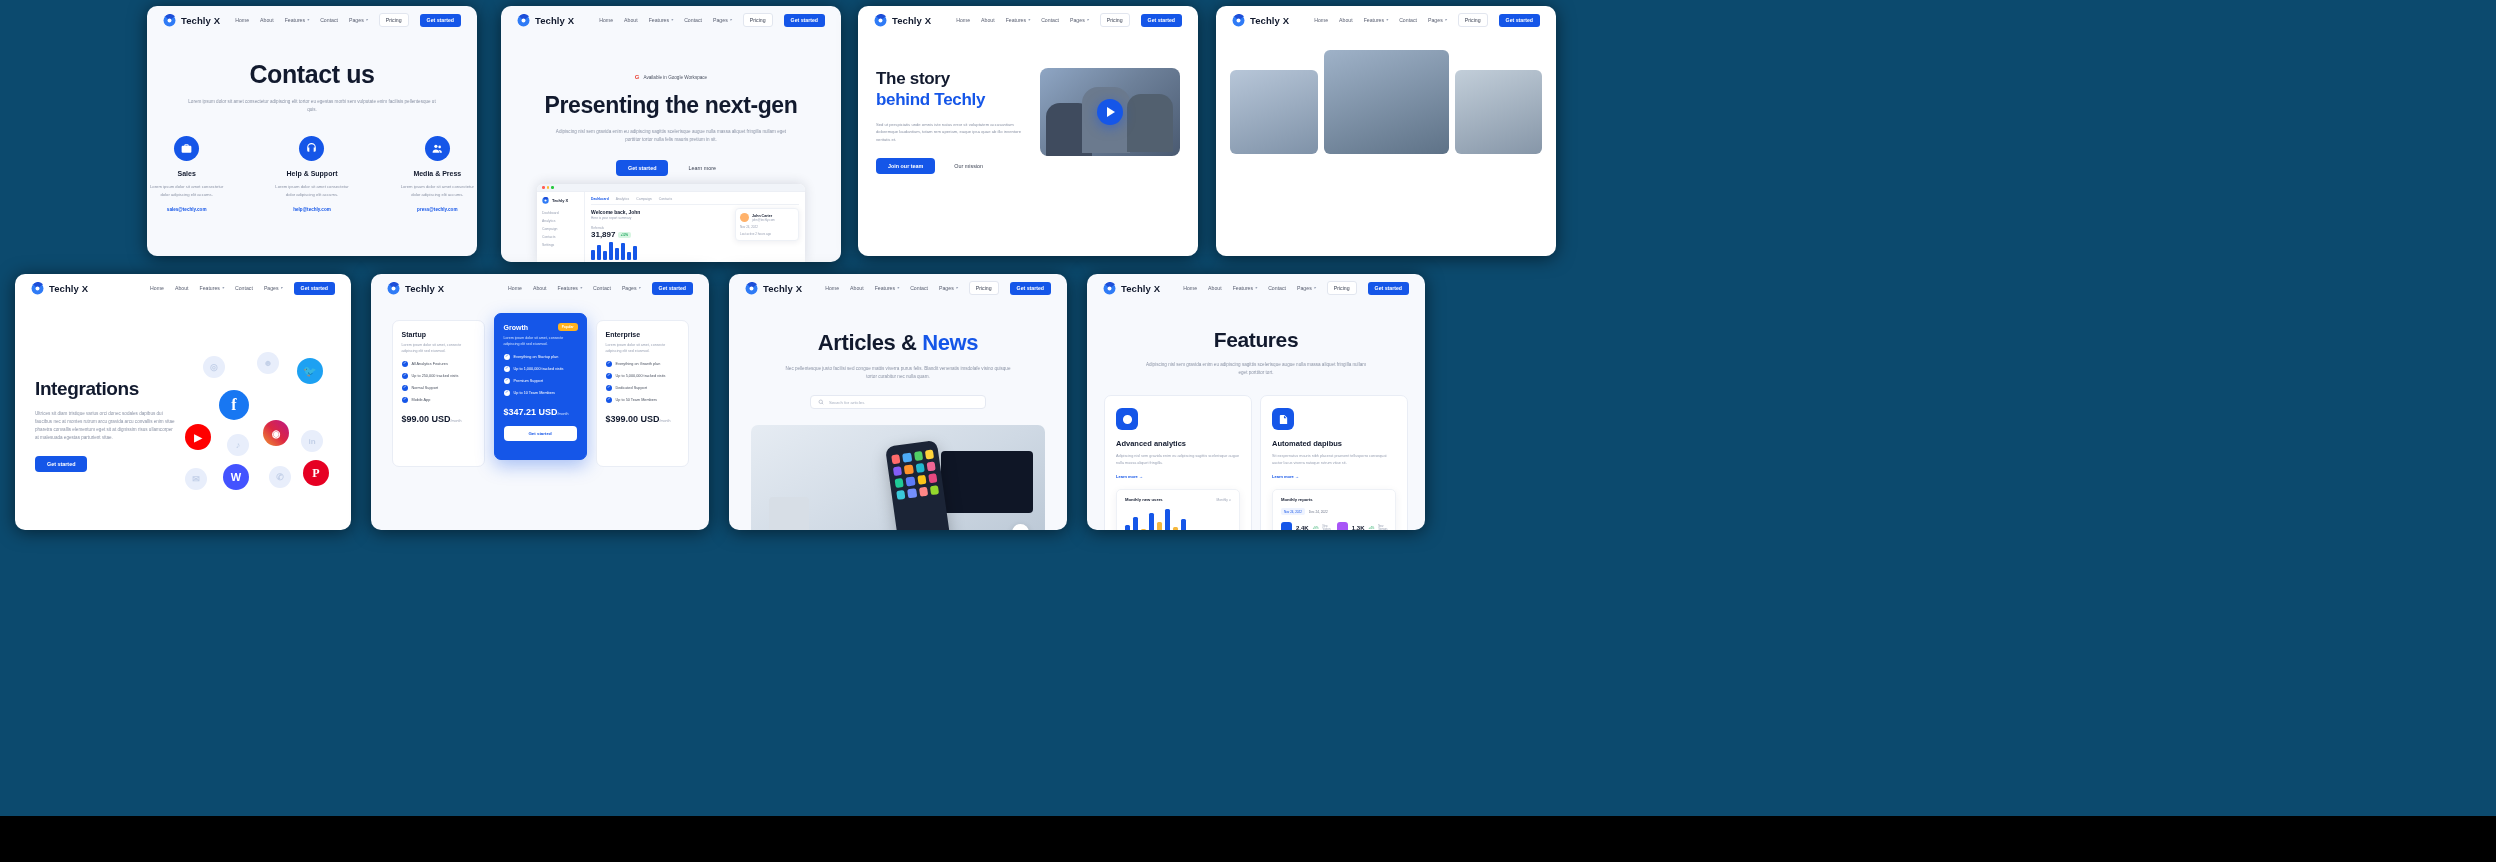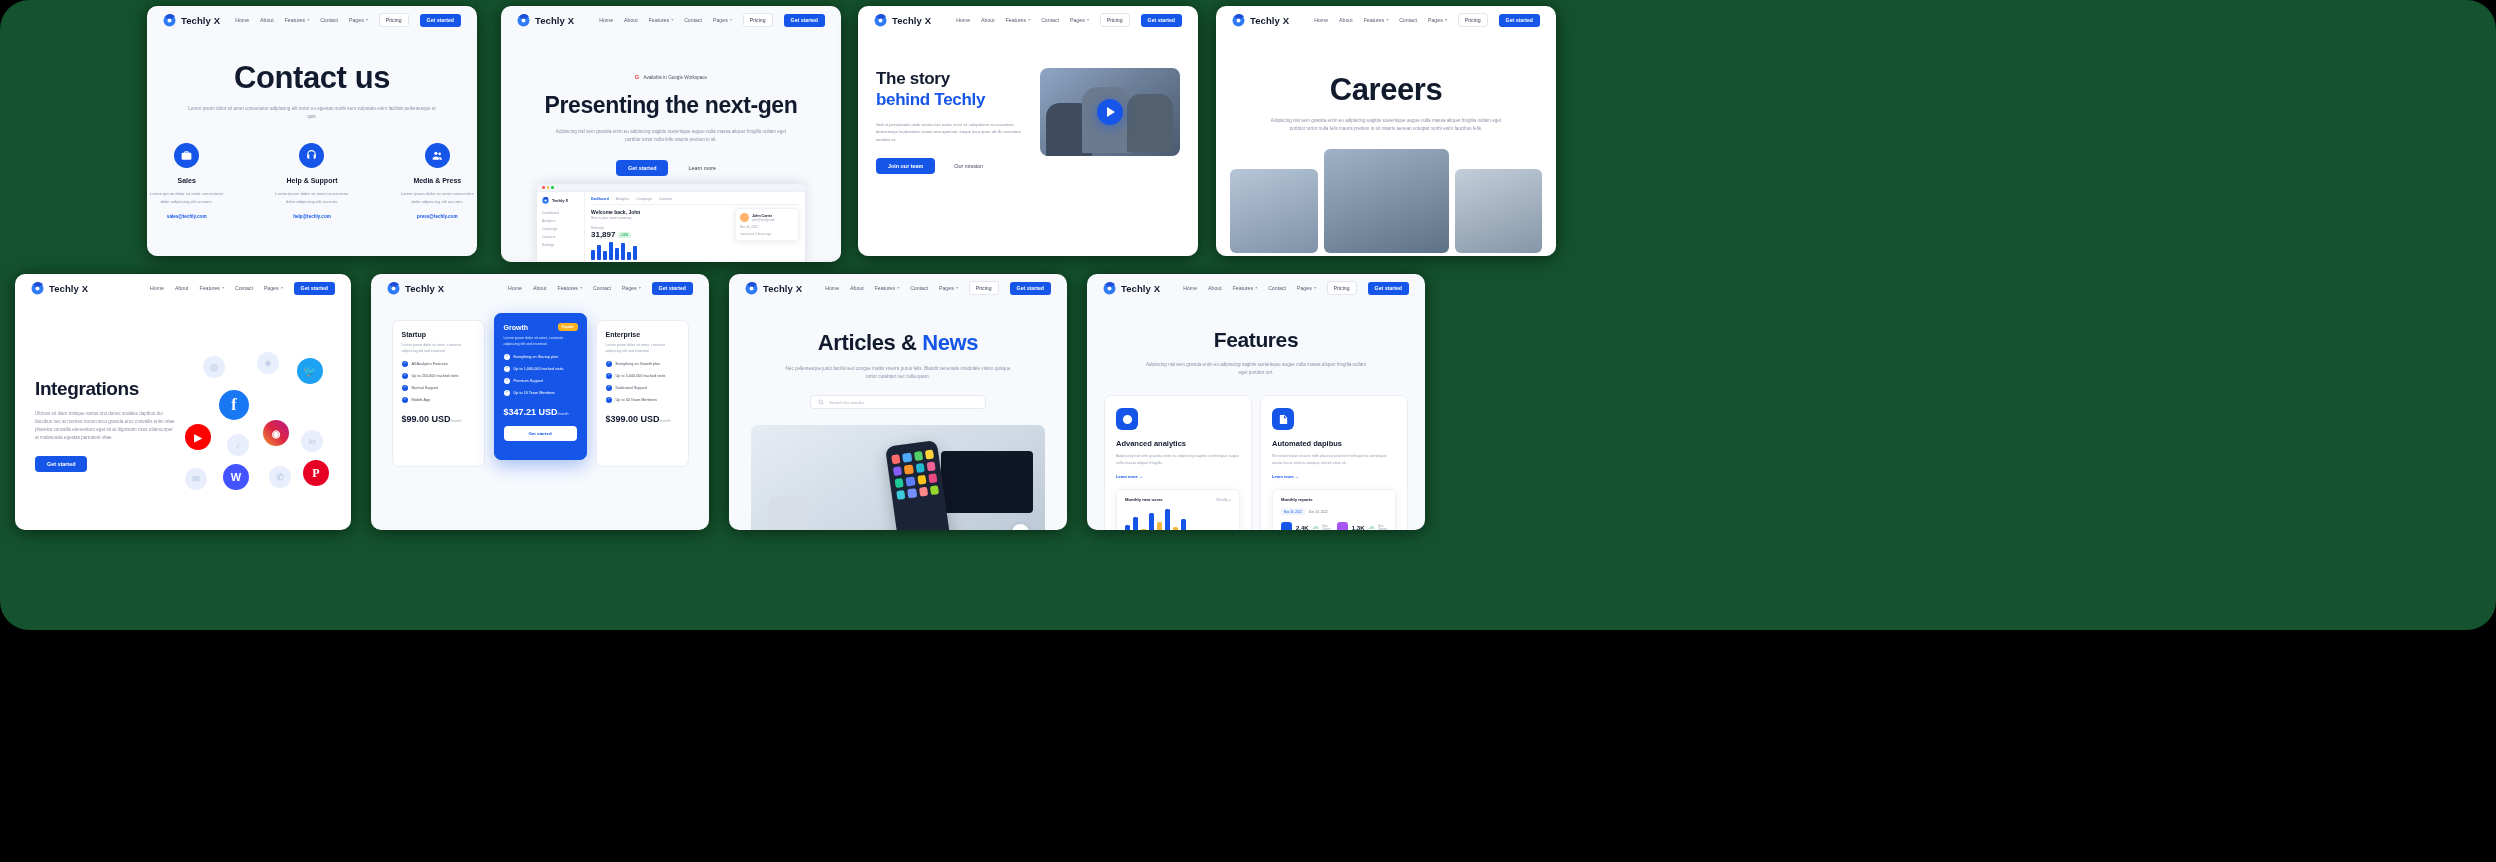--- a/index.html
+++ b/index.html
@@ -2,21 +2,21 @@
 <html><head>
 <meta charset="utf-8">
 <style>
   * { box-sizing: border-box; margin: 0; padding: 0; }
   html, body {
     width: 2496px; height: 862px;
     background: #000000;
     font-family: "Liberation Sans", sans-serif;
     overflow: hidden;
   }
-  .stage { position: relative; width: 2496px; height: 630px; background:#14532d;border-radius:29px; }
+  .stage { position: relative; width: 2496px; height: 816px; background:#0c4a6e; }
 
   
   .card {
     position: absolute;
     background: #f7f9fd;
     border-radius: 10px;
     overflow: hidden;
     box-shadow: 0 2px 18px rgba(0,0,0,.55);
   }
   .card.white { background:#ffffff; }
@@ -40,21 +40,21 @@
   .btn-pricing {
     font-size:5.2px; color:#3c4354; border:1px solid #e2e6ef; border-radius:3px;
     padding:3px 6px; background:#fff; white-space:nowrap;
   }
   .btn-primary {
     font-size:5.2px; color:#fff; background:#1556e8; border-radius:3px;
     padding:3.5px 7px; font-weight:600; white-space:nowrap;
   }
 
   
-  .h1 { font-size:31px; font-weight:700; color:#121a2e; text-align:center; letter-spacing:-.4px; }
+  .h1 { font-size:25px; font-weight:700; color:#121a2e; text-align:center; letter-spacing:-.4px; }
   .h1.left { text-align:left; }
   .h1.blue { color:#1556e8; }
   .sub { font-size:4.6px; color:#8b93a5; text-align:center; line-height:1.75; max-width:250px; margin:0 auto; }
   .sub.left { text-align:left; margin:0; }
 
   
   .c1-hero { padding-top:26px; }
   .c1-cols { display:flex; justify-content:center; gap:46px; margin-top:22px; }
   .c1-col { width:108px; text-align:center; }
   .ic-circle {
@@ -497,24 +497,20 @@
           </a>
         <a>
             <span>Pages</span>
             <i class="chev">▾</i>
           </a>
         <div class="btn-pricing">Pricing</div>
         <div class="btn-primary">Get started</div>
       </div>
     </div>
 
-    <div class="c4-hero">
-      <div class="h1">Careers</div>
-      <div class="sub" style="margin-top:9px; max-width:245px;">Adipiscing nisl sem gravida enim eu adipiscing sagittis scelerisque augue nulla massa aliquet fringilla nullam eget porttitor tortor nulla felis mauris pretium in sit mauris aenean volutpat morbi enim faucibus felis.</div>
-    </div>
     <div class="c4-grid">
       <div class="ph a"></div>
       <div class="ph b"></div>
       <div class="ph c"></div>
     </div>
   </div>
 
   <div class="card white" style="left:15px; top:274px; width:336px; height:256px;">
     <div class="nav">
       <div class="brand">

